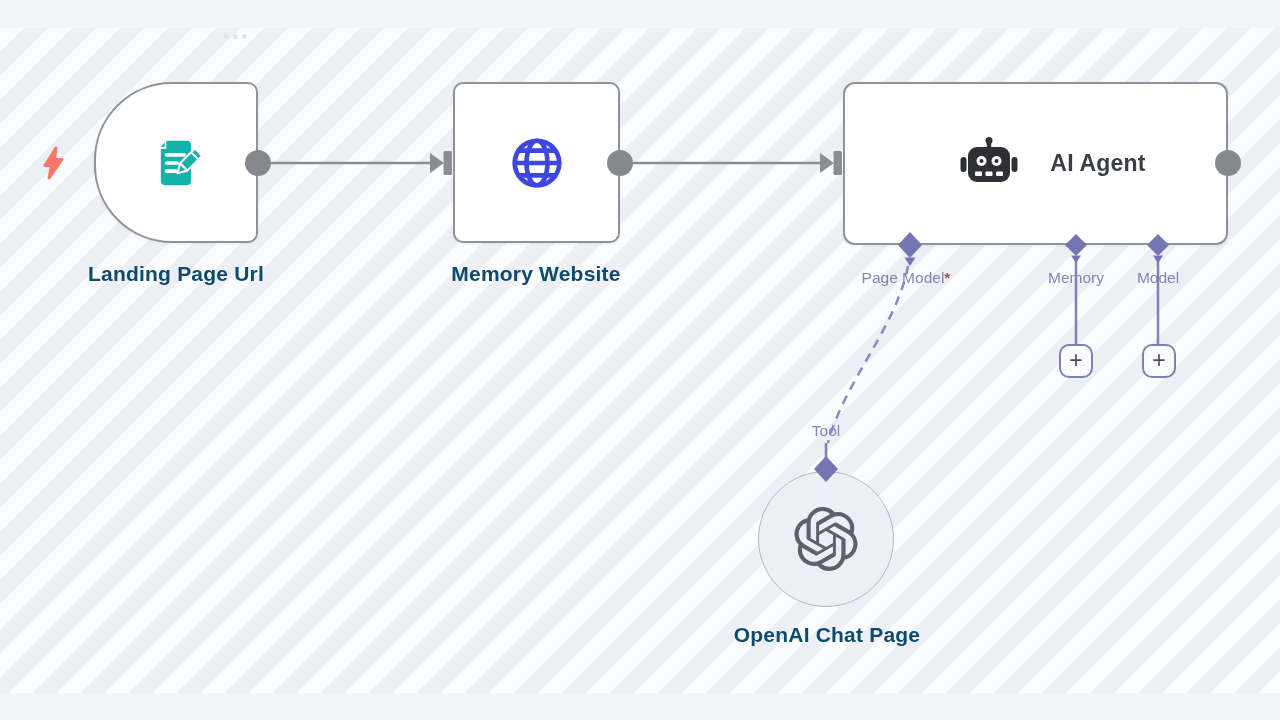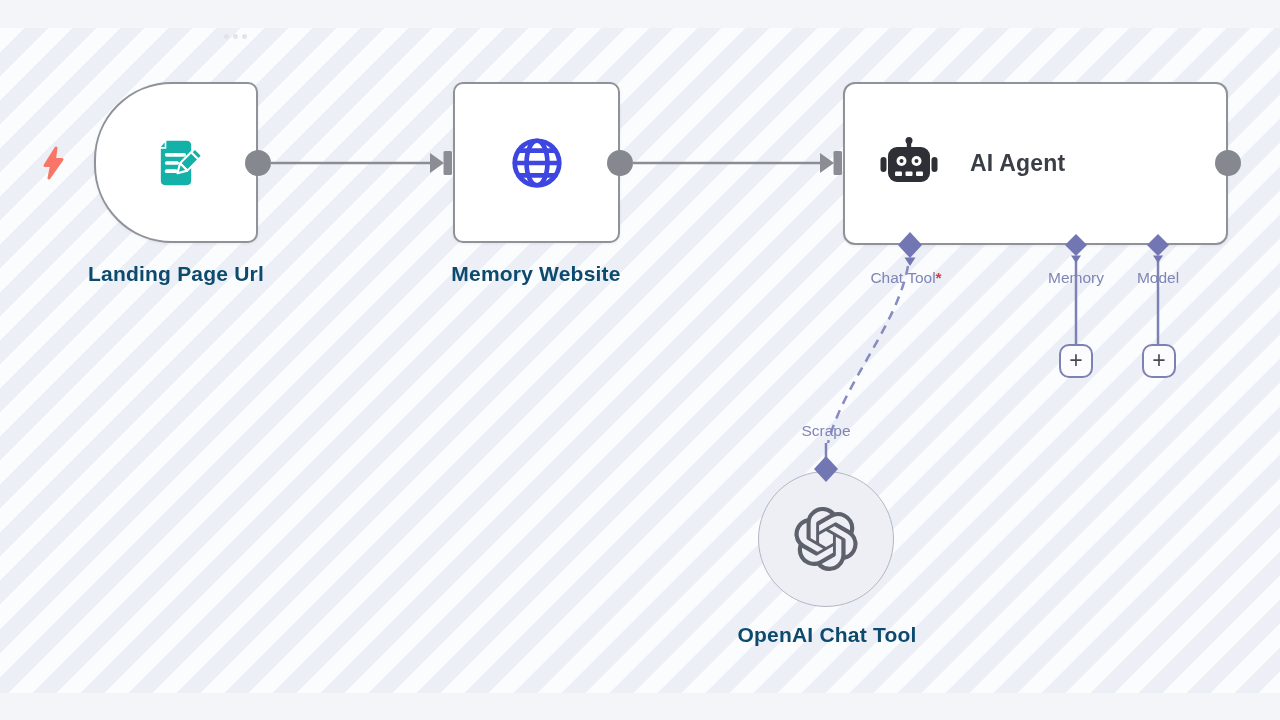--- a/index.html
+++ b/index.html
@@ -16,21 +16,21 @@
   .node{
     position:absolute;background:#ffffff;border:2px solid #8f9298;
     box-shadow:0 1px 3px rgba(60,60,90,.08);
     display:flex;align-items:center;justify-content:center;
     box-sizing:border-box;z-index:2;
   }
   .node-landing{left:94px;top:82px;width:164px;height:161px;border-radius:78px 10px 10px 78px;}
   .node-scrape{left:453px;top:82px;width:167px;height:161px;border-radius:10px;}
   .node-agent{
     left:843px;top:82px;width:385px;height:163px;border-radius:12px;
-    justify-content:flex-start;padding-left:32px;gap:29px;
+    justify-content:center;padding-left:32px;gap:29px;
   }
   .node-openai{
     left:758px;top:471px;width:136px;height:136px;border-radius:50%;
     background:#edeff4;border:1.5px solid #b3b7c3;box-shadow:none;
   }
   .agent-title{font-size:23px;font-weight:600;color:#3a3f47;letter-spacing:.2px;}
   .overlay{position:absolute;left:0;top:0;z-index:4;pointer-events:none;}
   .node-label{
     position:absolute;z-index:6;text-align:center;
     font-size:21px;font-weight:700;color:#0c4a6e;letter-spacing:.2px;
@@ -151,27 +151,27 @@
   <polygon points="1076,234 1087,245 1076,256 1065,245" fill="#7276b2"></polygon>
   <polygon points="1071,255.5 1081,255.5 1076,263" fill="#7276b2"></polygon>
   <polygon points="1158,234 1169,245 1158,256 1147,245" fill="#7276b2"></polygon>
   <polygon points="1153,255.5 1163,255.5 1158,263" fill="#7276b2"></polygon>
 
   <polygon points="826,456 838,469 826,482 814,469" fill="#7276b2"></polygon>
 </svg>
 
 <div class="node-label lbl-landing">Landing Page Url</div>
 <div class="node-label lbl-scrape">Memory Website</div>
-<div class="node-label lbl-openai">OpenAI Chat Tool</div>
+<div class="node-label lbl-openai">OpenAI Chat Page</div>
 
 <div class="port-label lbl-chatmodel">
-  <span>Chat Tool</span><span class="required-star">*</span>
+  <span>Page Model</span><span class="required-star">*</span>
 </div>
 <div class="port-label lbl-memory">Memory</div>
 <div class="port-label lbl-tool">Model</div>
-<div class="port-label lbl-model">Scrape</div>
+<div class="port-label lbl-model">Tool</div>
 
 <div class="plus-btn plus-memory">
   <span>+</span>
 </div>
 <div class="plus-btn plus-tool">
   <span>+</span>
 </div>
 
 </body></html>

